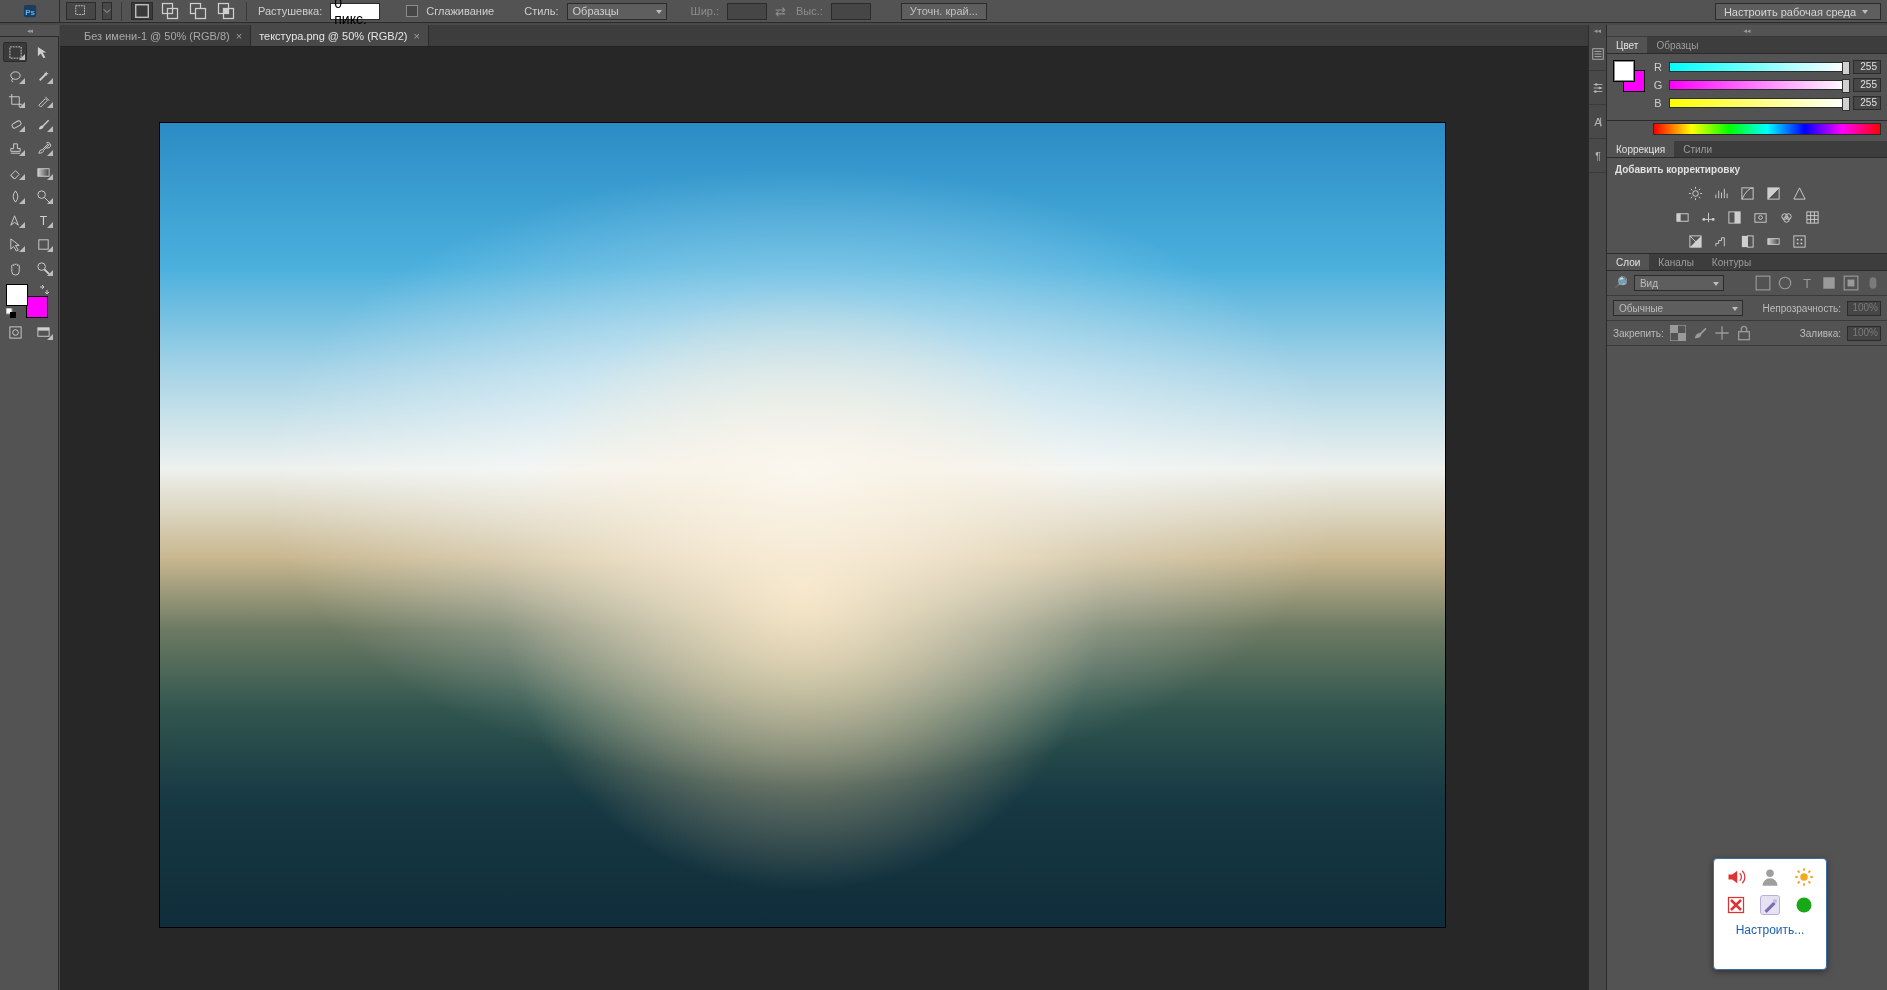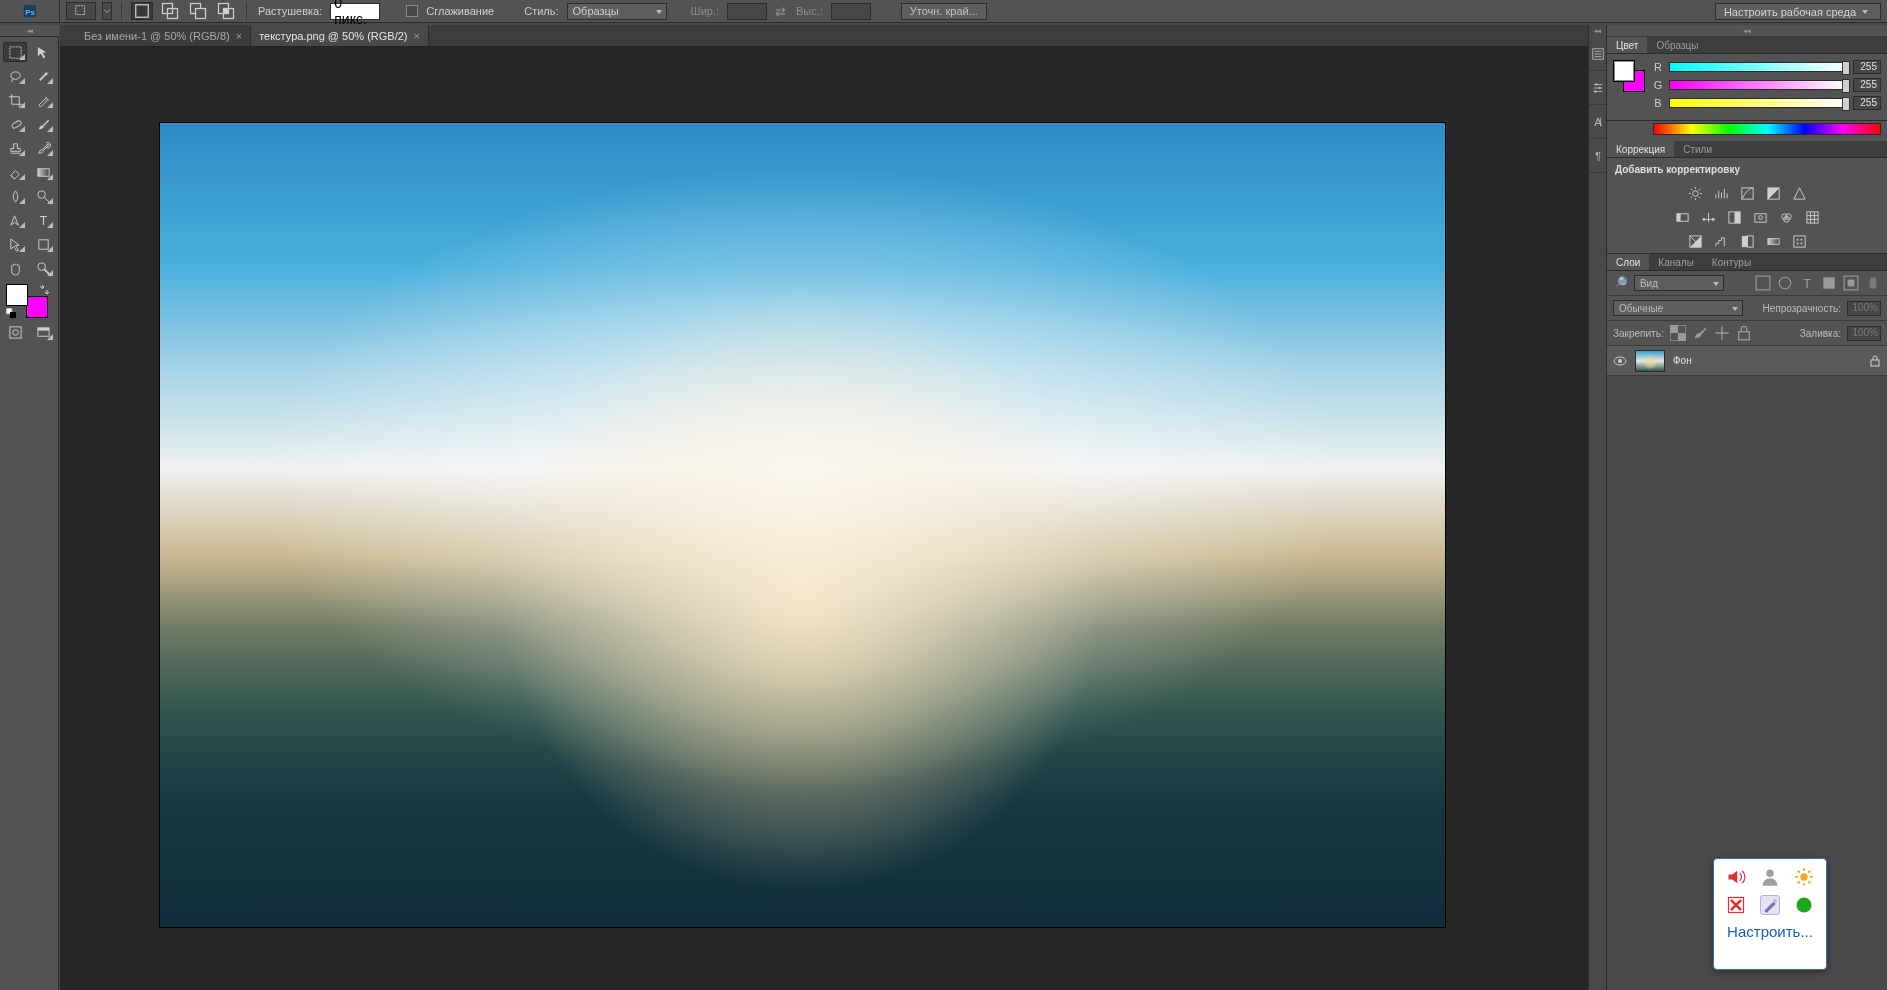--- a/index.html
+++ b/index.html
@@ -102,21 +102,21 @@
     radial-gradient(circle at 50% 55%, #f0d4a0 0%, rgba(240,212,160,0) 45%),
     linear-gradient(180deg,#3a9fd0 0%,#e9e9e3 50%,#2d564d 100%); }
 .layer .nm { flex:1; font-size:10px; color:#e0e0e0; }
 .layer .lock { width:12px; height:12px; }
 
 
 #tray { position:absolute; right:60px; bottom:20px; width:114px; height:112px; background:#fff; border:1px solid #3b6ea5; border-radius:4px; box-shadow:0 2px 6px rgba(0,0,0,.4); padding:8px; display:flex; flex-direction:column; align-items:center; gap:8px; }
 #tray .row { display:flex; gap:14px; }
 #tray .ti { width:20px; height:20px; display:flex; align-items:center; justify-content:center; border-radius:3px; }
 #tray .ti.sel { background:#e7e2f2; border:1px solid #b8aee0; }
-#tray .lnk { color:#1b5fb4; font-size:15px; }
+#tray .lnk { color:#1b5fb4; font-size:12px; }
 </style>
 </head>
 <body>
 
 <div id="corner">
   <svg viewBox="0 0 16 16">
       <rect x="1" y="1" width="14" height="14" rx="2" fill="#1a3e5c"></rect>
       <text x="8" y="12" text-anchor="middle" font-size="9" fill="#5cb4ff" font-weight="bold">Ps</text>
     </svg>
 </div>
@@ -641,34 +641,20 @@
       <div class="mini">
           <svg viewBox="0 0 12 12">
             <rect x="2" y="5" width="8" height="6" fill="none" stroke="#9a9a9a"></rect>
             <path d="M4 5 V3 a2 2 0 0 1 4 0 V5" fill="none" stroke="#9a9a9a"></path>
           </svg>
         </div>
       <div class="push"></div>
       <span>Заливка:</span>
       <div class="numfield"><span>100%</span></div>
     </div>
-    <div class="list">
-      <div class="layer">
-        <div class="eye"><svg viewBox="0 0 14 14">
-              <ellipse cx="7" cy="7" rx="6" ry="4" fill="none" stroke="#cfcfcf"></ellipse>
-              <circle cx="7" cy="7" r="2" fill="#cfcfcf"></circle>
-            </svg></div>
-        <div class="thumb"></div>
-        <div class="nm">Фон</div>
-        <div class="lock"><svg viewBox="0 0 12 12">
-              <rect x="2" y="5" width="8" height="6" fill="none" stroke="#cfcfcf"></rect>
-              <path d="M4 5 V3 a2 2 0 0 1 4 0 V5" fill="none" stroke="#cfcfcf"></path>
-            </svg></div>
-      </div>
-    </div>
   </div>
 </div>
 
 <div id="tray">
   <div class="row">
     <div class="ti">
         <svg viewBox="0 0 16 16">
           <path d="M2 6v4h3l4 3V3L5 6z" fill="#d33"></path>
           <path d="M11 5a4 4 0 010 6M13 3a7 7 0 010 10" stroke="#d33" fill="none"></path>
         </svg>

